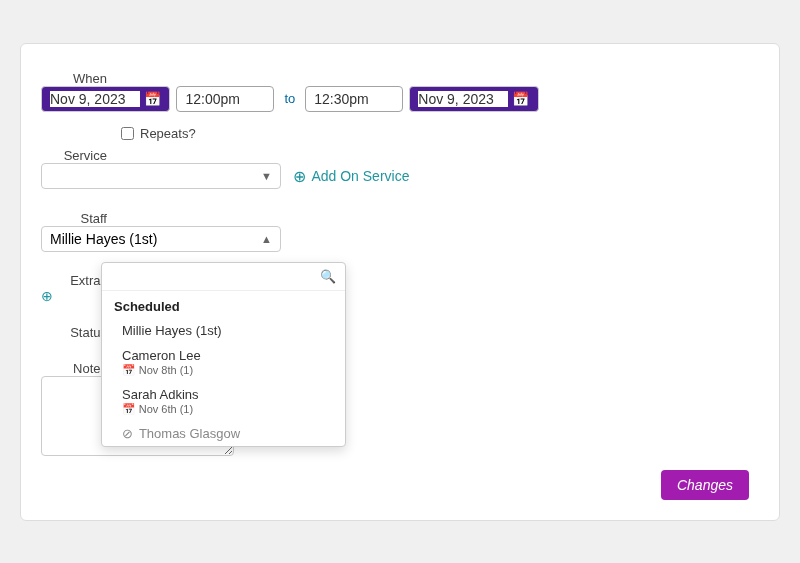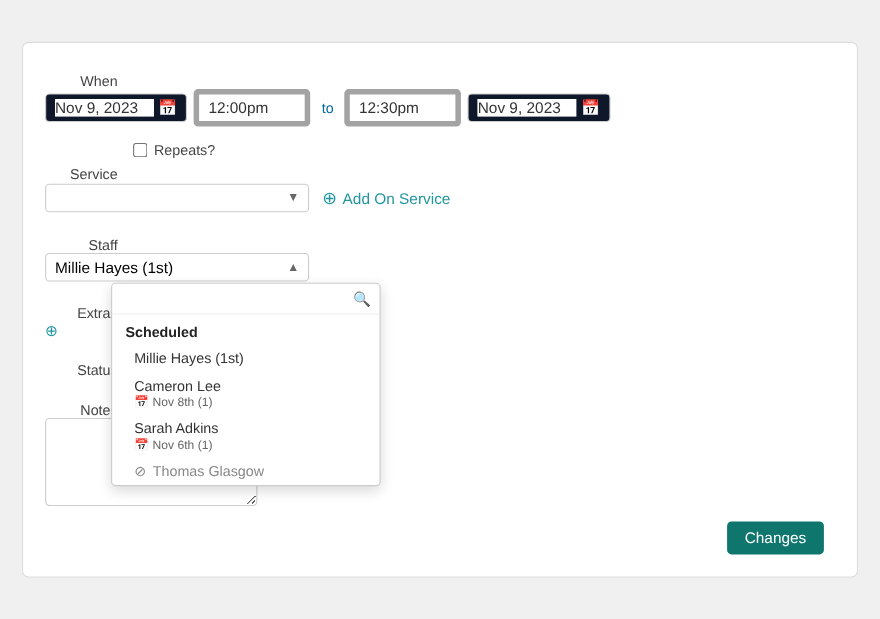--- a/index.html
+++ b/index.html
@@ -42,33 +42,33 @@
       align-items: center;
       flex-wrap: wrap;
       gap: 6px;
     }
     .date-input-wrapper {
       display: flex;
       align-items: center;
       border: 1px solid #ccc;
       border-radius: 4px;
       padding: 4px 8px;
-      background: #0f172a;
+      background: #4c1d95;
     }
     .date-input-wrapper input {
       border: none;
       outline: none;
       font-size: 14px;
       color: #333;
       width: 90px;
     }
     .time-input-wrapper {
       display: flex;
       align-items: center;
-      border: 5px solid #a3a3a3;
+      border: 1px solid #a3a3a3;
       border-radius: 4px;
       padding: 4px 8px;
       background: #fff;
     }
     .time-input-wrapper input {
       border: none;
       outline: none;
       font-size: 14px;
       color: #333;
       width: 80px;
@@ -219,27 +219,28 @@
       border-radius: 4px;
       padding: 6px 8px;
       font-size: 13px;
       resize: vertical;
       min-height: 80px;
       color: #333;
       outline: none;
     }
 
     .save-btn {
-      background: #0f766e;
+      background: #a21caf;
       color: #fff;
       border: none;
       border-radius: 4px;
       padding: 7px 16px;
       font-size: 14px;
       cursor: pointer;
+      font-style: italic;
     }
 
     .pets-row .form-content {
       position: relative;
     }
     .status-row .form-content {
       
     }
   </style>
 </head>

